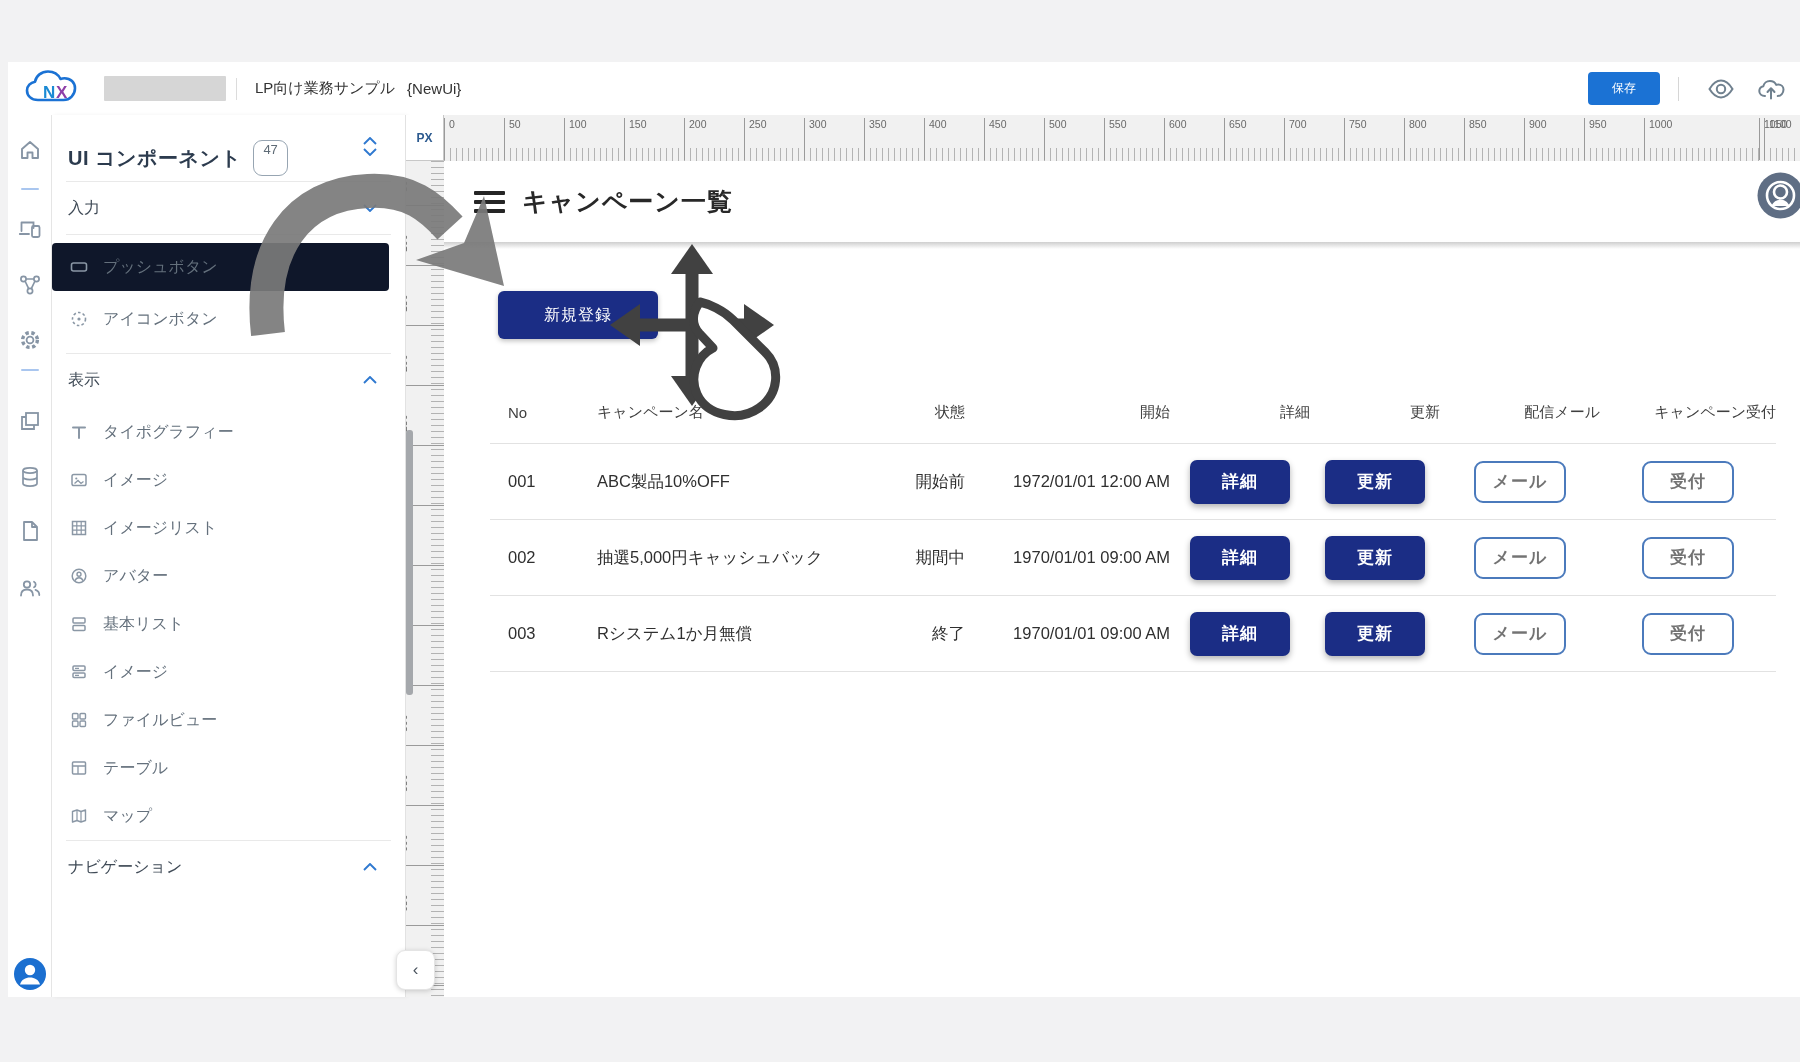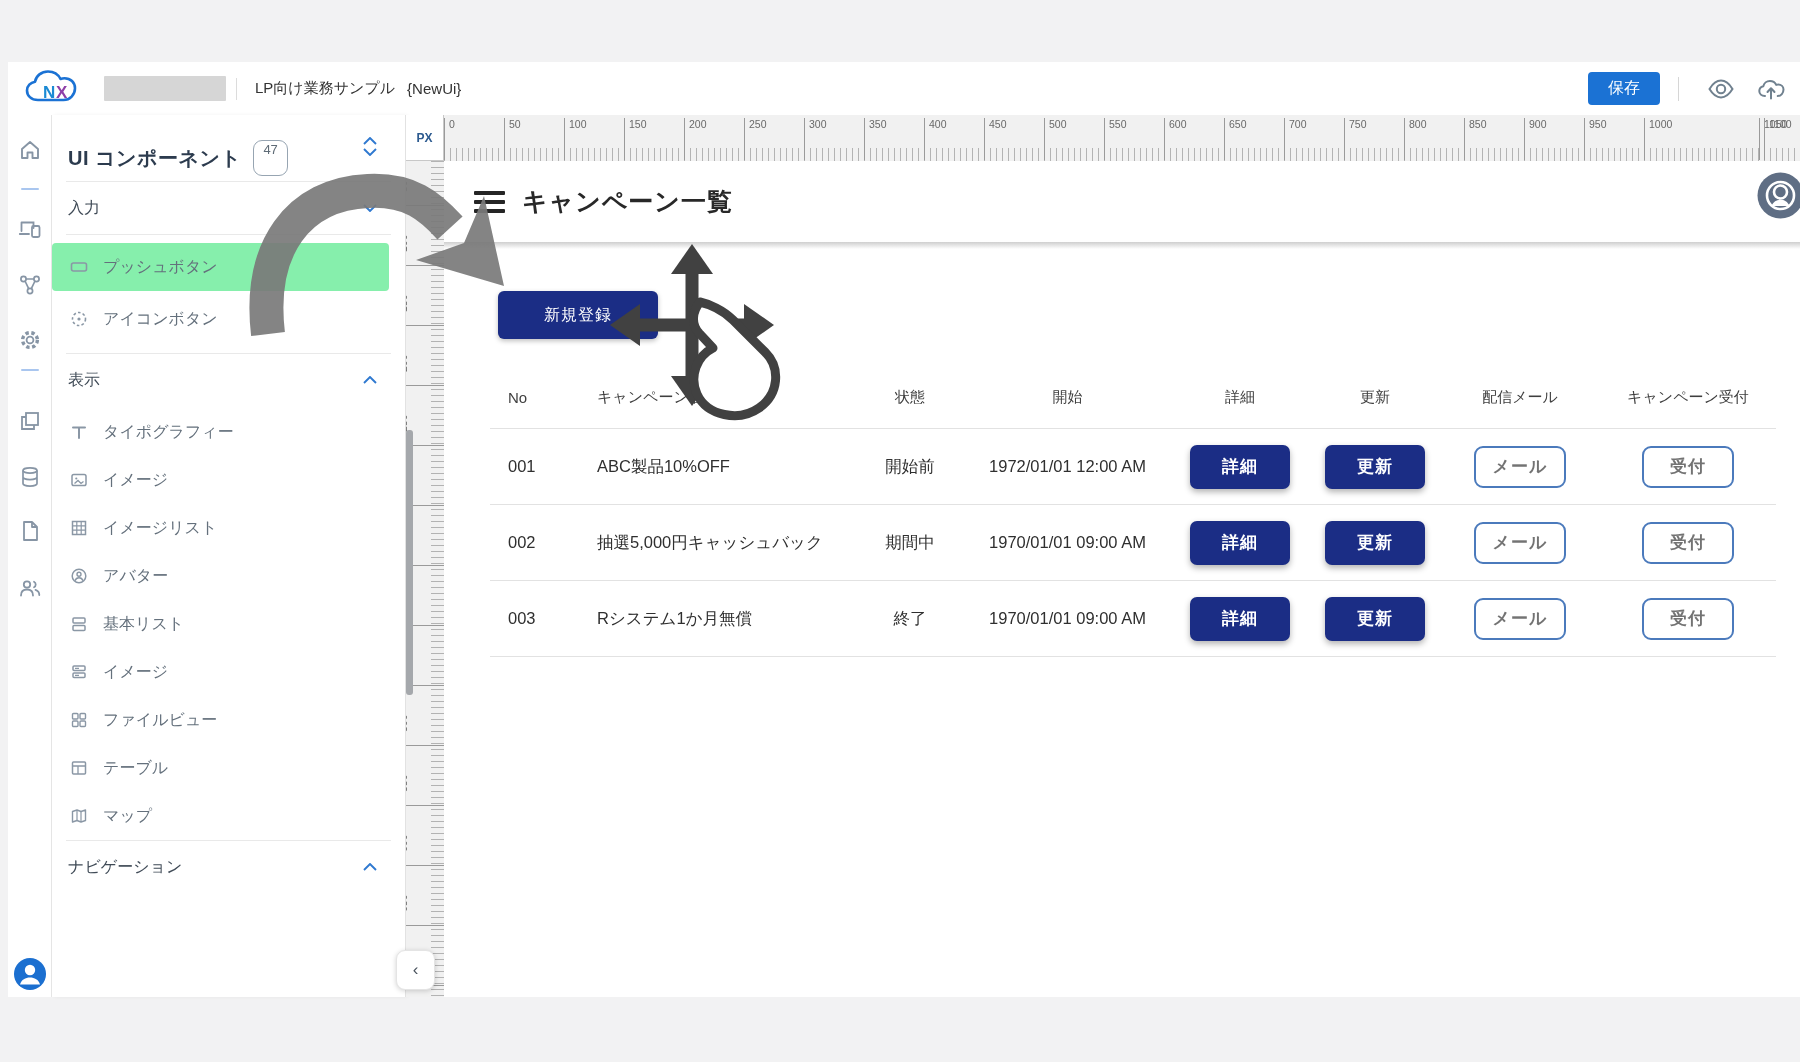--- a/index.html
+++ b/index.html
@@ -11,21 +11,21 @@
   #window{position:absolute;left:8px;top:62px;width:1792px;height:935px;background:#fff;}
 
   
   .app-header{position:absolute;top:0;left:0;right:0;height:53px;background:#fff;border-bottom:1px solid #e9e9e9;display:flex;align-items:center;}
   .logo{margin-left:16px;width:62px;height:44px;flex:0 0 auto;}
   .redacted{width:122px;height:25px;background:#d6d6d6;margin-left:18px;border-radius:1px;}
   .hdr-divider{width:1px;height:22px;background:#dcdcdc;margin-left:10px;}
   .hdr-text{margin-left:18px;font-size:15px;color:#333;white-space:nowrap;}
   .hdr-text.page{margin-left:12px;}
   .save-btn{position:absolute;left:1580px;top:10px;width:72px;height:33px;background:#1b72d4;color:#fff;
-    border:none;border-radius:4px;font-size:16px;font-family:inherit;cursor:pointer;}
+    border:none;border-radius:4px;font-size:12px;font-family:inherit;cursor:pointer;}
   .hdr-right-divider{position:absolute;left:1670px;top:15px;width:1px;height:24px;background:#d6d6d6;}
   .hdr-icon{position:absolute;top:13px;width:28px;height:28px;}
 
   
   .rail{position:absolute;top:53px;left:0;width:44px;bottom:0;background:#fff;border-right:1px solid #e6e6e6;
     display:flex;flex-direction:column;align-items:center;padding-top:23px;box-sizing:border-box;}
   .rail .ric{width:24px;height:24px;flex:0 0 auto;}
   .rail .blue-div{width:18px;height:2px;background:#a9c6ef;border-radius:1px;flex:0 0 auto;}
   .rail-avatar{position:absolute;bottom:6px;left:5px;width:34px;height:34px;}
 
@@ -35,21 +35,21 @@
   .panel-title-row{height:66px;display:flex;align-items:center;padding:20px 24px 0 16px;box-sizing:border-box;position:relative;}
   .panel-title{font-size:20px;font-weight:700;color:#2c3b4e;letter-spacing:.5px;}
   .count-badge{margin-left:12px;border:1.5px solid #97a5b2;border-radius:9px;padding:1px 9px 18px;font-size:13px;color:#5f6b76;}
   .collapse-all{position:absolute;right:28px;top:22px;display:flex;flex-direction:column;gap:3px;cursor:pointer;}
   .panel hr{border:none;border-top:1px solid #e9e9e9;margin:0 14px;}
   .section-row{height:52px;display:flex;align-items:center;padding:0 28px 0 16px;cursor:pointer;}
   .section-row .slabel{flex:1;font-size:16px;color:#3f4a56;}
   .pitem{height:48px;display:flex;align-items:center;padding-left:18px;gap:15px;cursor:pointer;}
   .pitem .plabel{font-size:16px;color:#64707c;}
   .pitem .picon{width:18px;height:18px;flex:0 0 auto;}
-  .pitem.selected{background:#86efac;border-radius:4px;margin-right:16px;}
+  .pitem.selected{background:#0f172a;border-radius:4px;margin-right:16px;}
   .btn-items .pitem:first-child{margin-top:8px;}
   .btn-items .pitem:last-child{margin-top:4px;}
   .disp-items{padding-top:2px;}
   .panel hr.after-buttons{margin-top:10px;}
   .panel-collapse-tab{position:absolute;left:388px;top:888px;width:37px;height:38px;background:#fff;border:1px solid #e4e4e4;
     border-radius:9px;box-shadow:0 1px 5px rgba(0,0,0,0.18);z-index:30;display:flex;align-items:center;justify-content:center;
     font-size:17px;color:#49535e;cursor:pointer;}
 
   
   .canvas-area{position:absolute;top:53px;left:398px;right:0;bottom:0;}
@@ -73,28 +73,28 @@
     background:linear-gradient(to bottom,#cfcfcf,rgba(207,207,207,0));}
   .hamburger{position:absolute;left:30px;top:30px;width:31px;height:22px;display:flex;flex-direction:column;justify-content:space-between;cursor:pointer;}
   .hamburger div{height:4px;background:#252525;border-radius:1px;}
   .design-title{position:absolute;left:78px;top:24px;font-size:25px;font-weight:600;color:#282828;letter-spacing:1px;}
   .design-avatar{position:absolute;left:1313px;top:11px;width:47px;height:47px;}
 
   .new-btn{position:absolute;left:54px;top:130px;width:160px;height:48px;background:#1b2d85;color:#fff;border:none;
     border-radius:6px;font-size:16px;font-family:inherit;letter-spacing:1px;box-shadow:0 2px 5px rgba(0,0,0,.25);cursor:pointer;}
 
   
-  .camp-table{position:absolute;left:46px;top:206px;width:1286px;}
+  .camp-table{position:absolute;left:46px;top:221px;width:1286px;}
   .t-row{display:grid;grid-template-columns:80px 285px 110px 205px 140px 130px 160px 176px;align-items:center;
     border-bottom:1px solid #e2e2e2;}
   .t-head{height:61px;font-size:15px;color:#3f3f3f;}
   .t-body-row{height:75px;font-size:16.5px;color:#2f2f2f;}
   .c-left{padding-left:18px;text-align:left;}
   .c-name{padding-left:27px;text-align:left;}
-  .c-center{text-align:center;}
+  .c-center{text-align:right;}
   .cell-btn-wrap{display:flex;justify-content:center;}
   .btn-filled{width:100px;height:44px;background:#1b2d85;color:#fff;border:none;border-radius:7px;
     font-size:17px;font-weight:700;font-family:inherit;letter-spacing:1px;box-shadow:0 3px 6px rgba(0,0,0,.3);cursor:pointer;}
   .btn-outline{width:92px;height:42px;background:#fff;color:#737373;border:2px solid #4b7abc;border-radius:9px;
     font-size:17px;font-weight:700;font-family:inherit;letter-spacing:1px;box-sizing:border-box;cursor:pointer;}
 
   
   .overlay{position:absolute;left:0;top:0;width:1800px;height:1062px;z-index:60;pointer-events:none;}
 </style>
 </head>

